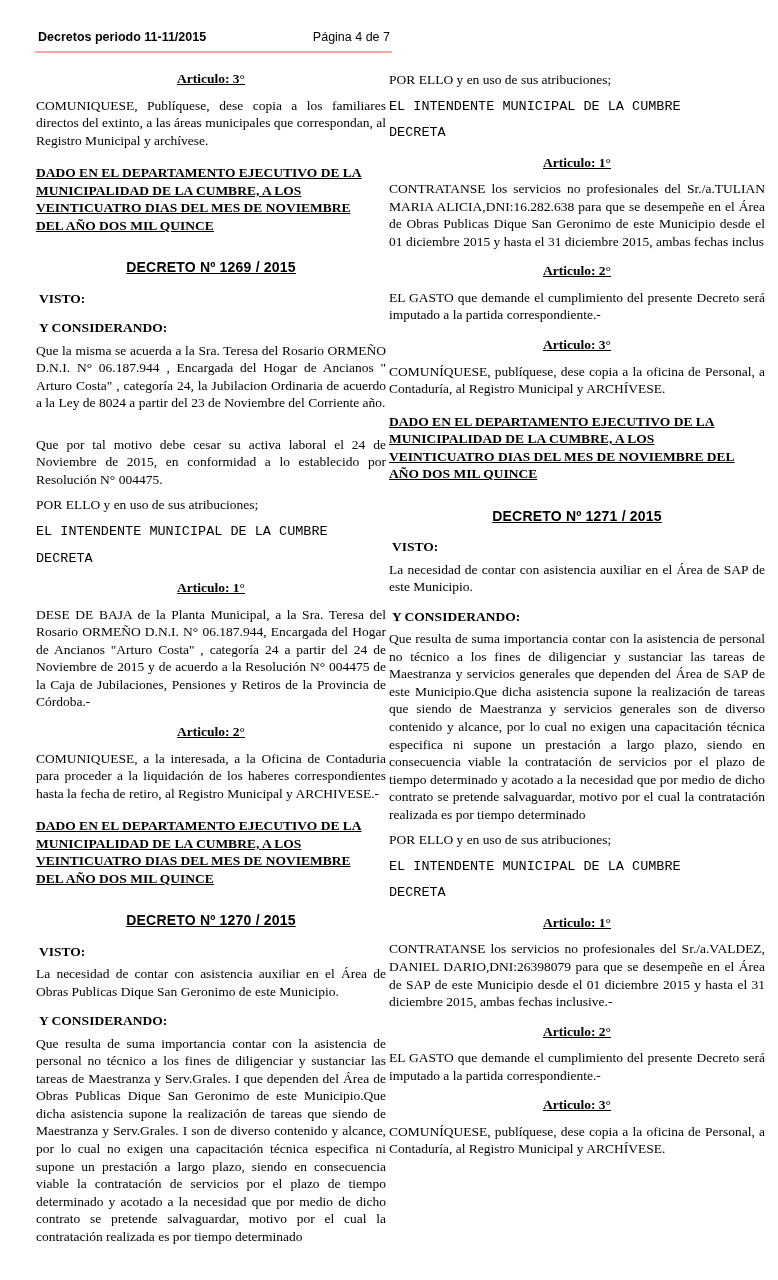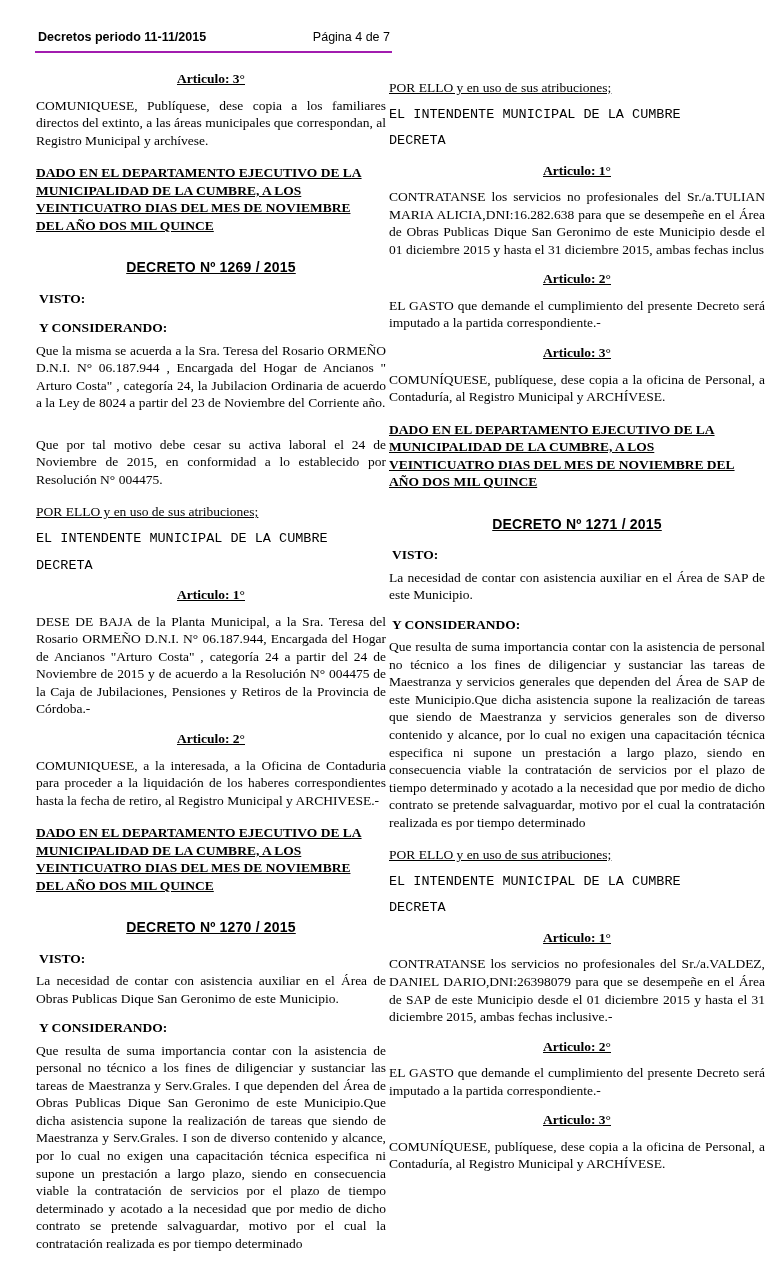--- a/index.html
+++ b/index.html
@@ -14,21 +14,21 @@
     color: #000000;
   }
   .header {
     position: absolute;
     left: 35px;
     top: 30px;
     width: 352px;
     display: flex;
     justify-content: space-between;
     align-items: baseline;
-    border-bottom: 2px solid #a21caf;
+    border-bottom: 2px solid #fca5a5;
     padding: 0 2px 7px 3px;
     font-family: "Liberation Sans", sans-serif;
     font-size: 12.5px;
   }
   .header .title { font-weight: bold; }
   .col { position: absolute; line-height: 1.3; }
   .col-left  { left: 36px;  top: 58px; width: 350px; }
   .col-right { left: 389px; top: 64px; width: 376px; }
   .para  { text-align: justify; margin: 0 0 8px; }
   .art   {
@@ -41,21 +41,21 @@
     font-family: "Liberation Sans", sans-serif;
     font-weight: bold;
     text-decoration: underline;
     text-align: center;
     font-size: 14px;
     letter-spacing: 0.2px;
     margin: 24px 0 13px;
   }
   .label { font-weight: bold; margin: 12px 0 5px; padding-left: 3px; }
   .dado  { font-weight: bold; margin: 15px 0 9px; padding-right: 10px; text-decoration: underline; }
-  .pe    { margin: 15px 0 9px; text-decoration: underline; }
+  .pe    { margin: 7px 0 9px; }
   .ctr   { text-align: left; margin: 0 0 9px; font-family: Liberation Mono, monospace; }
   .gap   { margin-top: 24px; }
 </style>
 </head>
 <body>
 
 <div class="page">
 
   <div class="header">
     <span class="title">Decretos periodo 11-11/2015</span>

